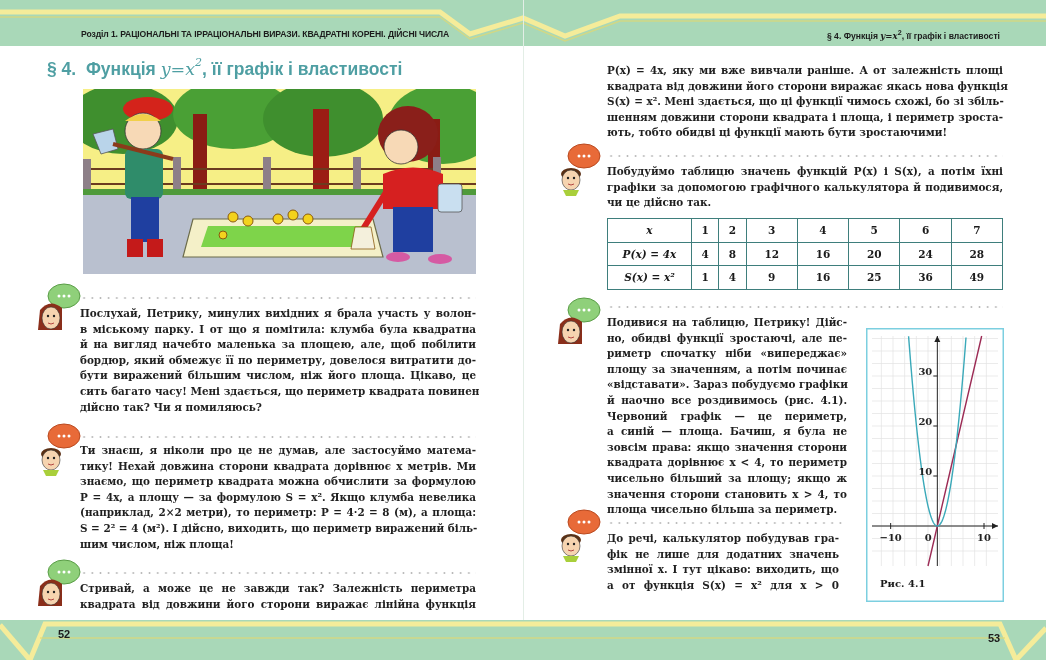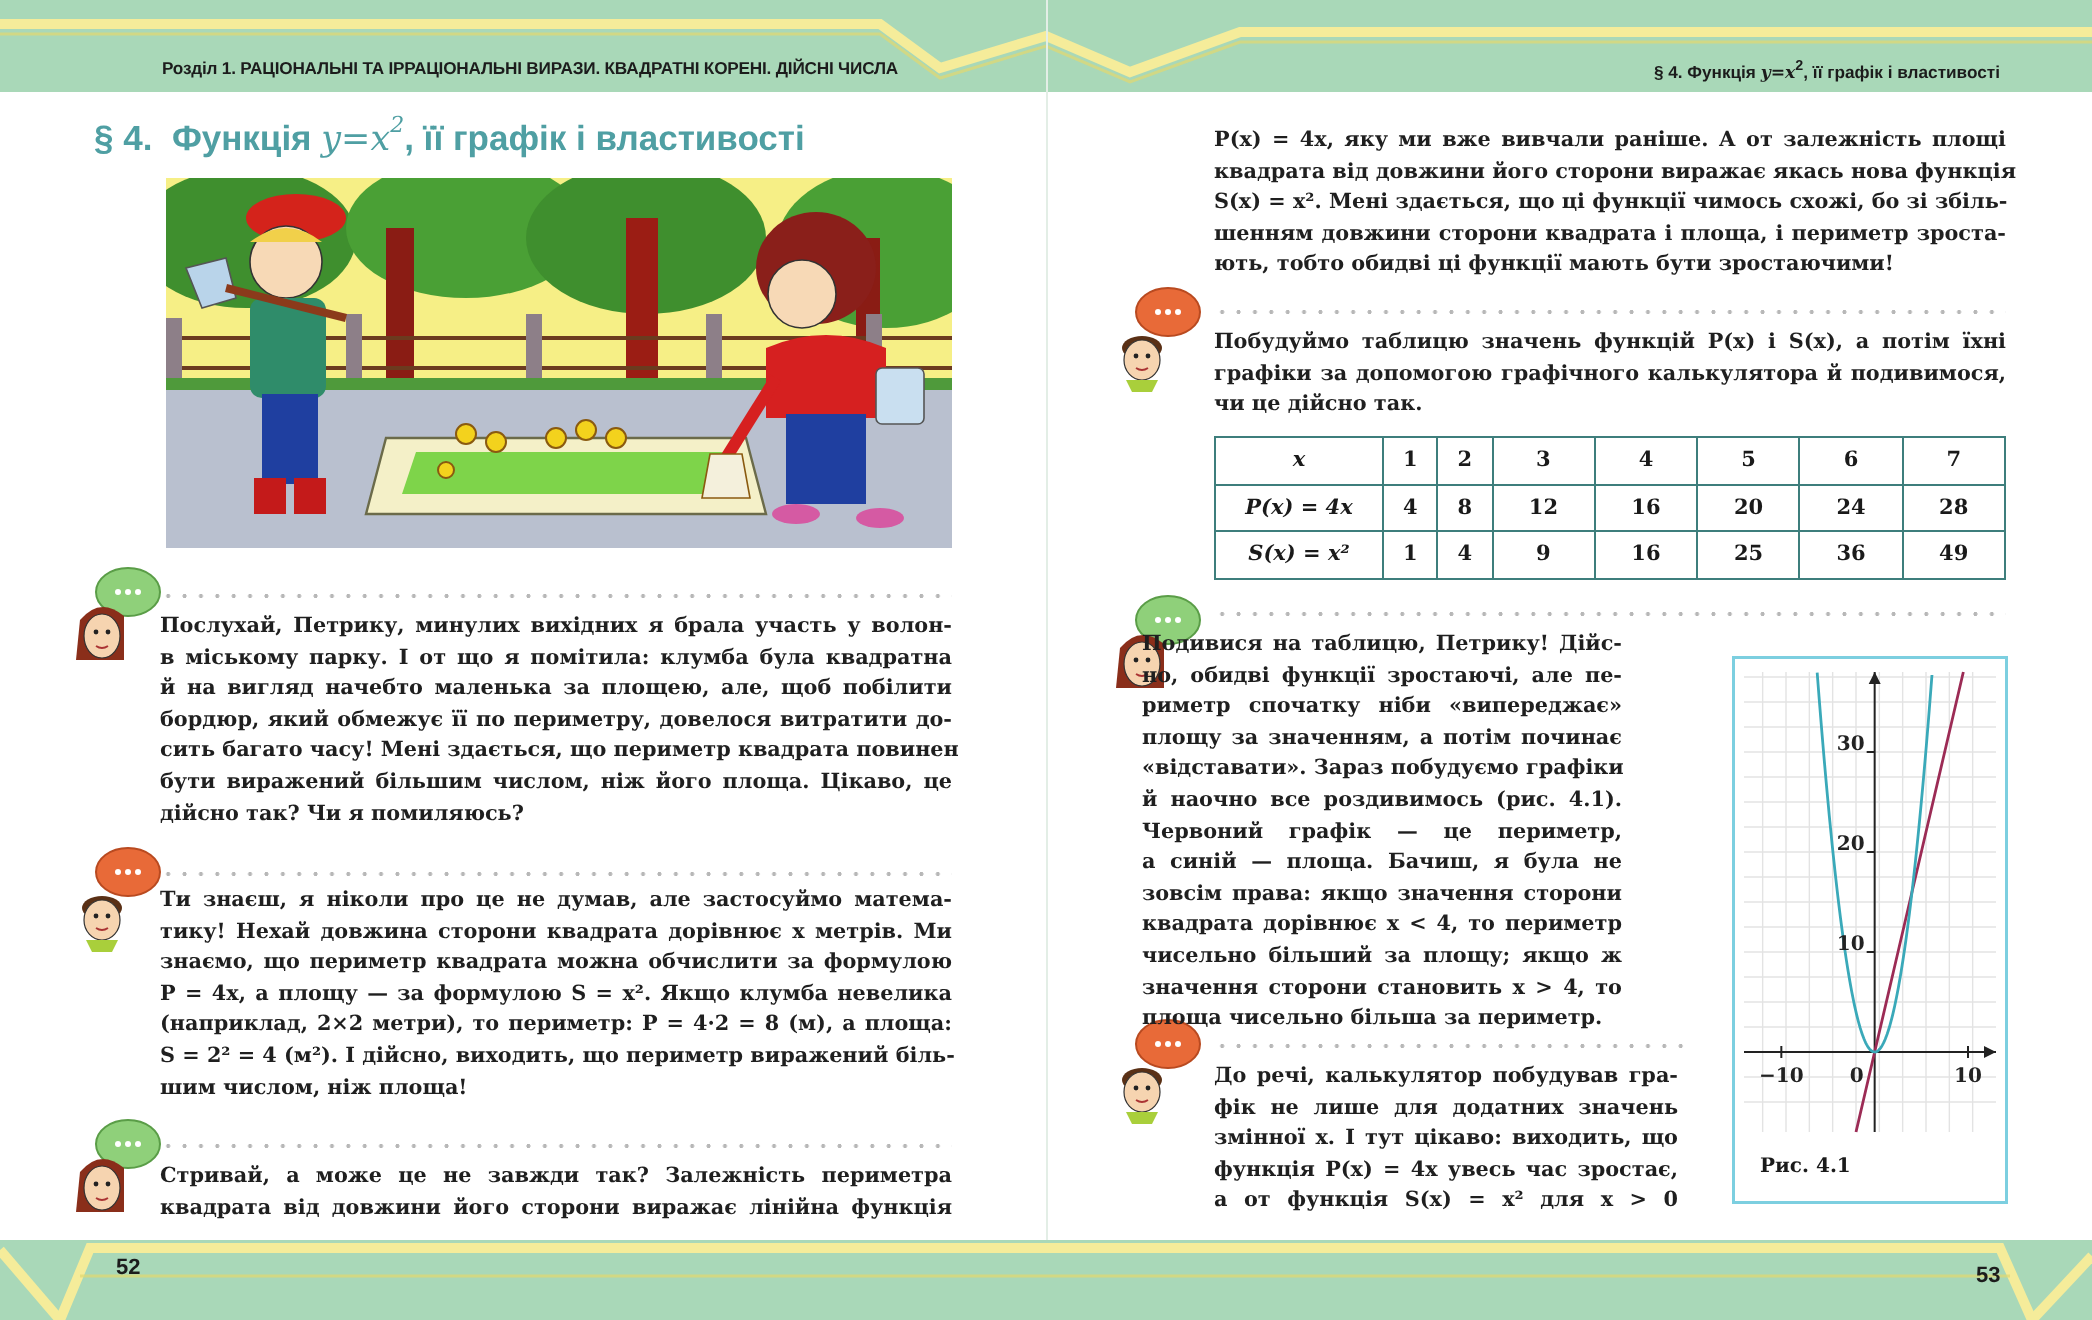--- a/index.html
+++ b/index.html
@@ -198,22 +198,22 @@
 <div class="dotline" style="left:80px; top:572px; width:396px;"></div>
 <div class="dotline" style="left:607px; top:155px; width:396px;"></div>
 <div class="dotline" style="left:607px; top:306px; width:396px;"></div>
 <div class="dotline" style="left:607px; top:522px; width:240px;"></div>
 
 <div class="para" style="left:80px; top:306px; width:396px;">
   <span class="ln">Послухай, Петрику, минулих вихідних я брала участь у волон-</span>
   <span class="ln">в міському парку. І от що я помітила: клумба була квадратна</span>
   <span class="ln">й на вигляд начебто маленька за площею, але, щоб побілити</span>
   <span class="ln">бордюр, який обмежує її по периметру, довелося витратити до-</span>
+  <span class="ln">бути виражений більшим числом, ніж його площа. Цікаво, це</span>
   <span class="ln">сить багато часу! Мені здається, що периметр квадрата повинен</span>
-  <span class="ln">бути виражений більшим числом, ніж його площа. Цікаво, це</span>
   <span class="ln last">дійсно так? Чи я помиляюсь?</span>
 </div>
 
 <div class="para" style="left:80px; top:443px; width:396px;">
   <span class="ln">Ти знаєш, я ніколи про це не думав, але застосуймо матема-</span>
   <span class="ln">тику! Нехай довжина сторони квадрата дорівнює x метрів. Ми</span>
   <span class="ln">знаємо, що периметр квадрата можна обчислити за формулою</span>
   <span class="ln">P = 4x, а площу — за формулою S = x². Якщо клумба невелика</span>
   <span class="ln">(наприклад, 2×2 метри), то периметр: P = 4·2 = 8 (м), а площа:</span>
   <span class="ln">S = 2² = 4 (м²). І дійсно, виходить, що периметр виражений біль-</span>
@@ -267,41 +267,40 @@
     <td>4</td>
     <td>9</td>
     <td>16</td>
     <td>25</td>
     <td>36</td>
     <td>49</td>
   </tr>
 </tbody>
   </table>
 
-<div class="para" style="left:571px; top:315px; width:240px;">
+<div class="para" style="left:607px; top:315px; width:240px;">
   <span class="ln">Подивися на таблицю, Петрику! Дійс-</span>
   <span class="ln">но, обидві функції зростаючі, але пе-</span>
   <span class="ln">риметр спочатку ніби «випереджає»</span>
   <span class="ln">площу за значенням, а потім починає</span>
   <span class="ln">«відставати». Зараз побудуємо графіки</span>
   <span class="ln">й наочно все роздивимось (рис. 4.1).</span>
   <span class="ln">Червоний графік — це периметр,</span>
   <span class="ln">а синій — площа. Бачиш, я була не</span>
   <span class="ln">зовсім права: якщо значення сторони</span>
   <span class="ln">квадрата дорівнює x &lt; 4, то периметр</span>
   <span class="ln">чисельно більший за площу; якщо ж</span>
   <span class="ln">значення сторони становить x &gt; 4, то</span>
   <span class="ln last">площа чисельно більша за периметр.</span>
 </div>
 
 <div class="para" style="left:607px; top:531px; width:232px;">
   <span class="ln">До речі, калькулятор побудував гра-</span>
   <span class="ln">фік не лише для додатних значень</span>
   <span class="ln">змінної x. І тут цікаво: виходить, що</span>
-  <span class="ln">функція P(x) = 4x увесь час зростає,</span>
   <span class="ln">а от функція S(x) = x² для x &gt; 0</span>
 </div>
 
 <svg class="figure" id="fig41" width="138" height="274" viewBox="0 0 138 274">
   <rect x="0" y="0" width="138" height="274" fill="#fff" stroke="#7ccfe0" stroke-width="3"></rect>
   <g id="fig-grid">
       <line x1="15.333333333333332" y1="8" x2="15.333333333333332" y2="238" stroke="#e3e3e3" stroke-width="0.7"></line>
       <line x1="27" y1="8" x2="27" y2="238" stroke="#e3e3e3" stroke-width="0.7"></line>
       <line x1="38.666666666666664" y1="8" x2="38.666666666666664" y2="238" stroke="#e3e3e3" stroke-width="0.7"></line>
       <line x1="50.333333333333336" y1="8" x2="50.333333333333336" y2="238" stroke="#e3e3e3" stroke-width="0.7"></line>

